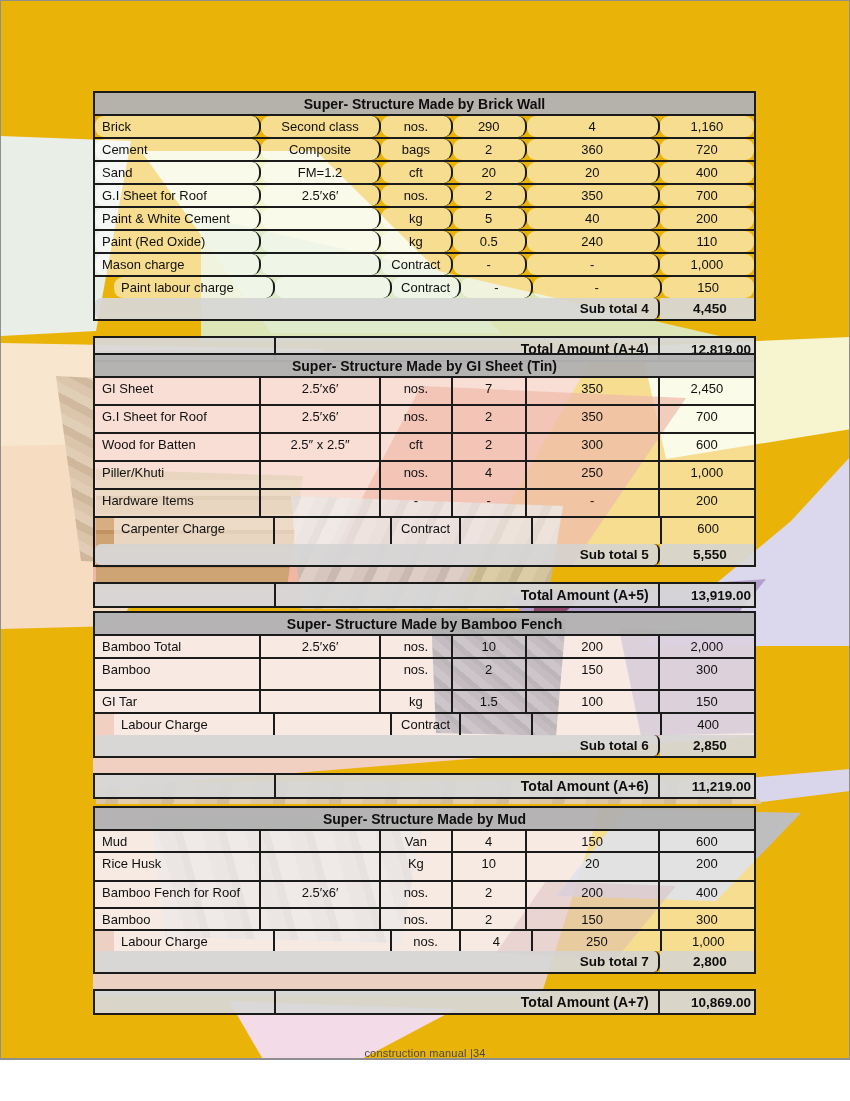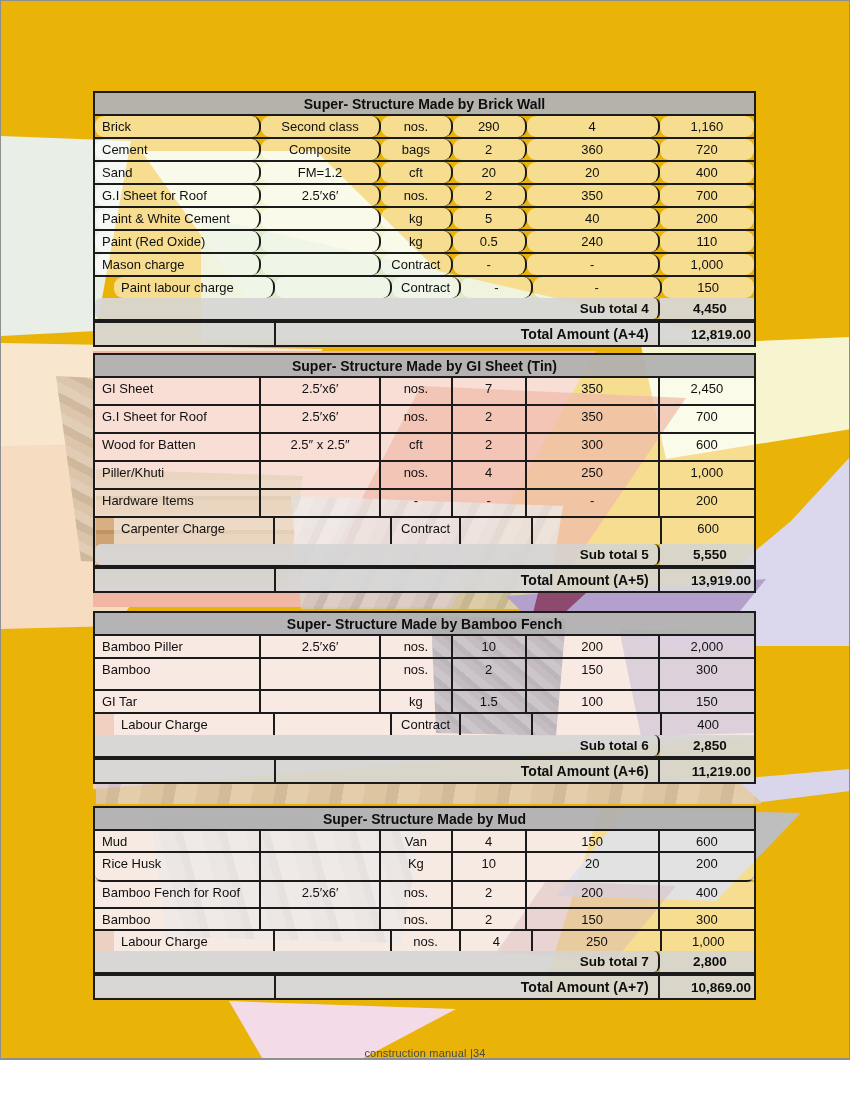--- a/index.html
+++ b/index.html
@@ -54,32 +54,32 @@
   .cell{background:rgba(255,255,255,.55);font-size:13px;color:#101010;
         padding:3px 3px 1px 3px;border-right:2px solid #1b1b1b;line-height:15px;}
   .cell:last-child{border-right:none;}
   .c-item{text-align:left;padding-left:7px;}
   .c-spec,.c-unit,.c-qty,.c-rate,.c-amount{text-align:center;}
   .summary{display:grid;grid-template-columns:85.7% 14.3%;border-top:0;}
   .summary .lbl{background:rgba(215,215,215,.93);font-weight:bold;font-size:13.5px;color:#0e0e0e;
         text-align:right;padding:3px 9px 2px 3px;border-right:2px solid #1b1b1b;line-height:16px;border-radius:6px;}
   .summary .val{background:rgba(215,215,215,.93);font-weight:bold;font-size:13.5px;color:#0e0e0e;
         text-align:center;padding:3px 3px 2px 9px;line-height:16px;}
-  .totalblock{margin-top:0;display:grid;grid-template-columns:27.4% 58.3% 14.3%;}
+  .totalblock{margin-top:15px;display:grid;grid-template-columns:27.4% 58.3% 14.3%;}
   .totalblock .empty{background:rgba(215,215,215,.93);border-right:2px solid #1b1b1b;}
   .totalblock .lbl{background:rgba(215,215,215,.93);font-weight:bold;font-size:14px;color:#0e0e0e;
         text-align:right;padding:3px 9px 2px 3px;border-right:2px solid #1b1b1b;line-height:17px;}
   .totalblock .val{background:rgba(215,215,215,.93);font-weight:bold;font-size:13.5px;color:#0e0e0e;
         text-align:right;padding:3px 3px 2px 3px;line-height:17px;}
 
   
   .t1 .row .cell{min-height:15px;border-radius:9px;} .t1 .row{min-height:21px;}
   .t2 .row{min-height:26px;}
   .t3 .row{min-height:21px;} .t3 .row:nth-child(2){min-height:30px;}
-  .t4 .row{min-height:20px;} .t4 .row:nth-child(2){min-height:27px;border-radius:7px;} .t4 .row:nth-child(3){min-height:25px;}
+  .t4 .row{min-height:20px;} .t4 .row:nth-child(2){min-height:27px;} .t4 .row:nth-child(3){min-height:25px;}
 
   
   .footer{position:absolute;left:0;right:0;top:1046px;text-align:center;z-index:2;
           font-size:11px;color:#4a4a4a;letter-spacing:.2px;}
 </style>
 </head>
 <body>
 
 <div id="page">
 
@@ -254,21 +254,21 @@
       <div class="lbl">Total Amount (A+5)</div>
       <div class="val">13,919.00</div>
     </div>
   </section>
 
   <section class="tbl t3">
     <div class="block">
       <div class="thead">Super- Structure Made by Bamboo Fench</div>
       <div class="tbody">
           <div class="row">
-            <div class="cell c-item">Bamboo Piller</div>
+            <div class="cell c-item">Bamboo Total</div>
             <div class="cell c-spec">2.5′x6′</div>
             <div class="cell c-unit">nos.</div>
             <div class="cell c-qty">10</div>
             <div class="cell c-rate">200</div>
             <div class="cell c-amount">2,000</div>
           </div>
           <div class="row">
             <div class="cell c-item">Bamboo</div>
             <div class="cell c-spec"></div>
             <div class="cell c-unit">nos.</div>

